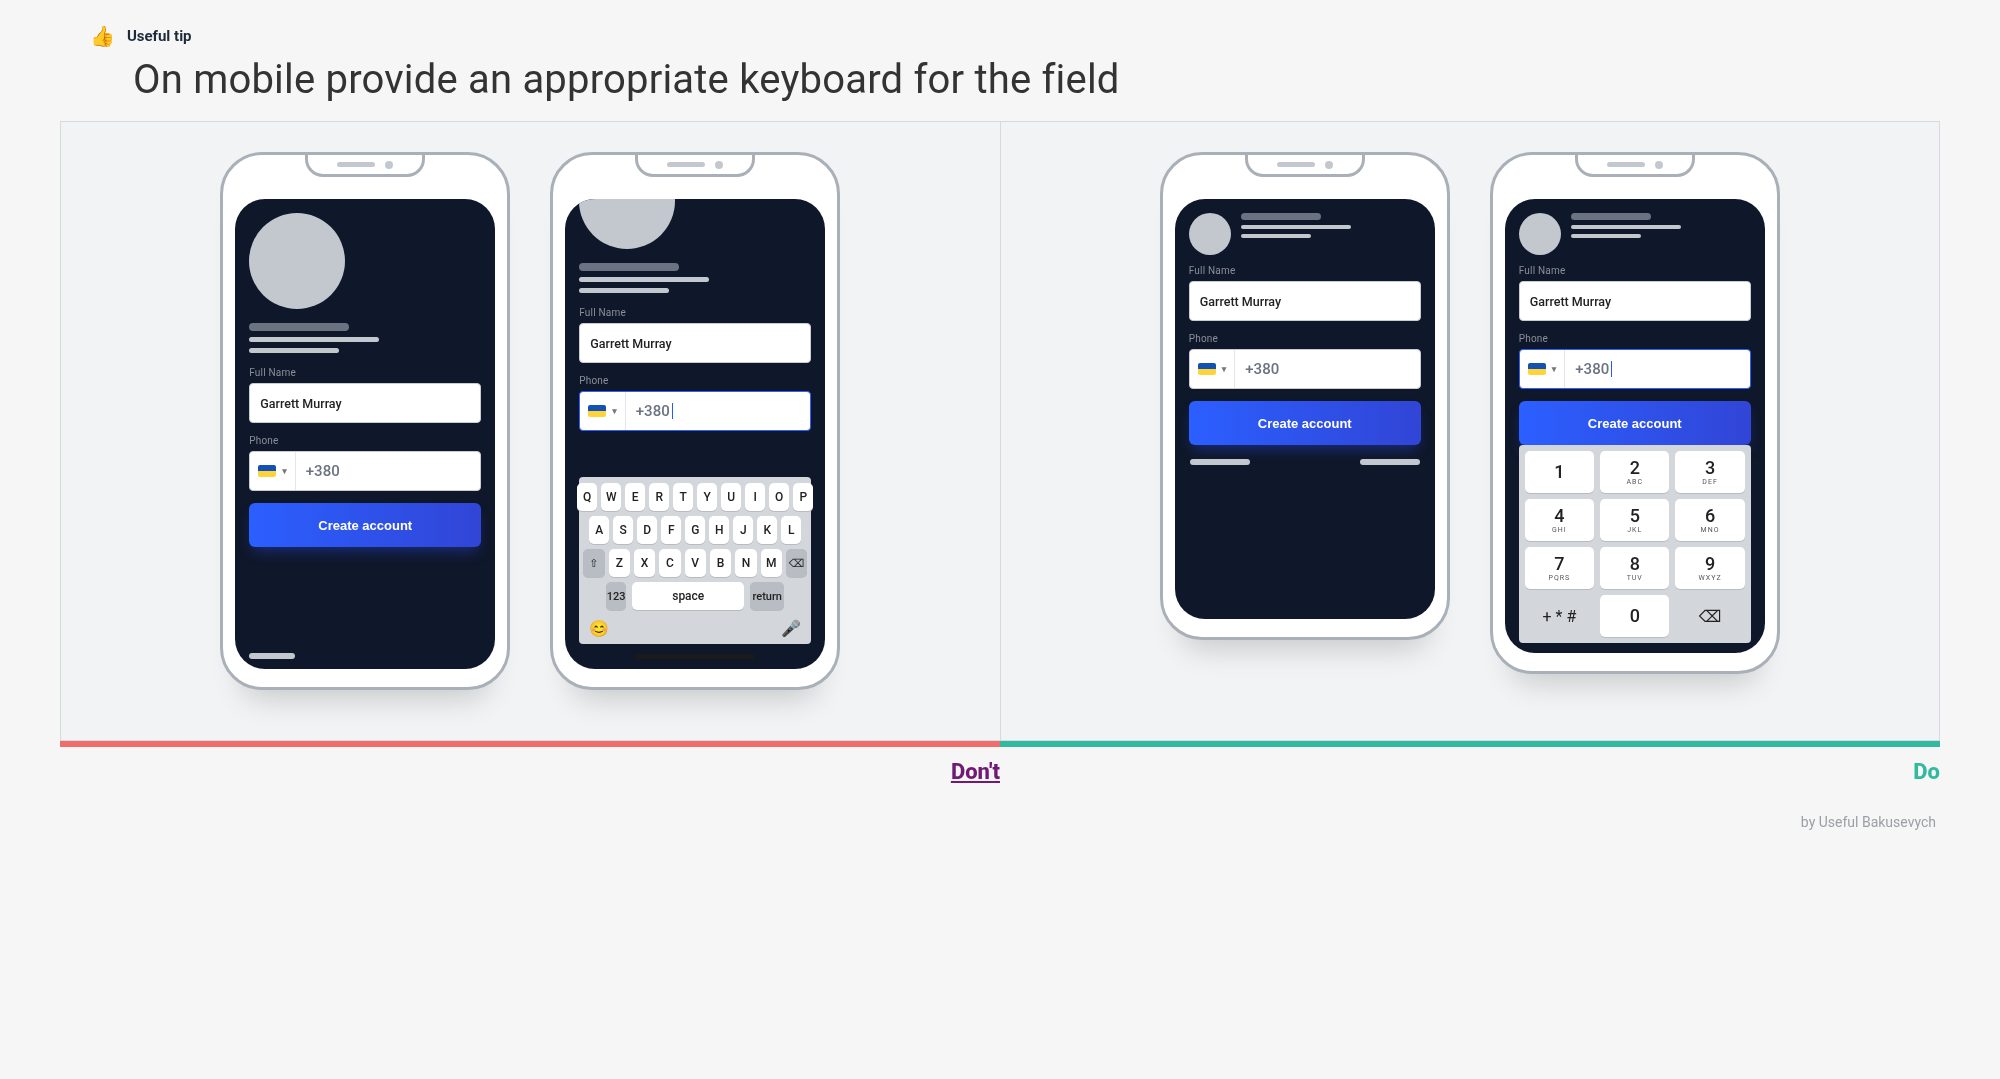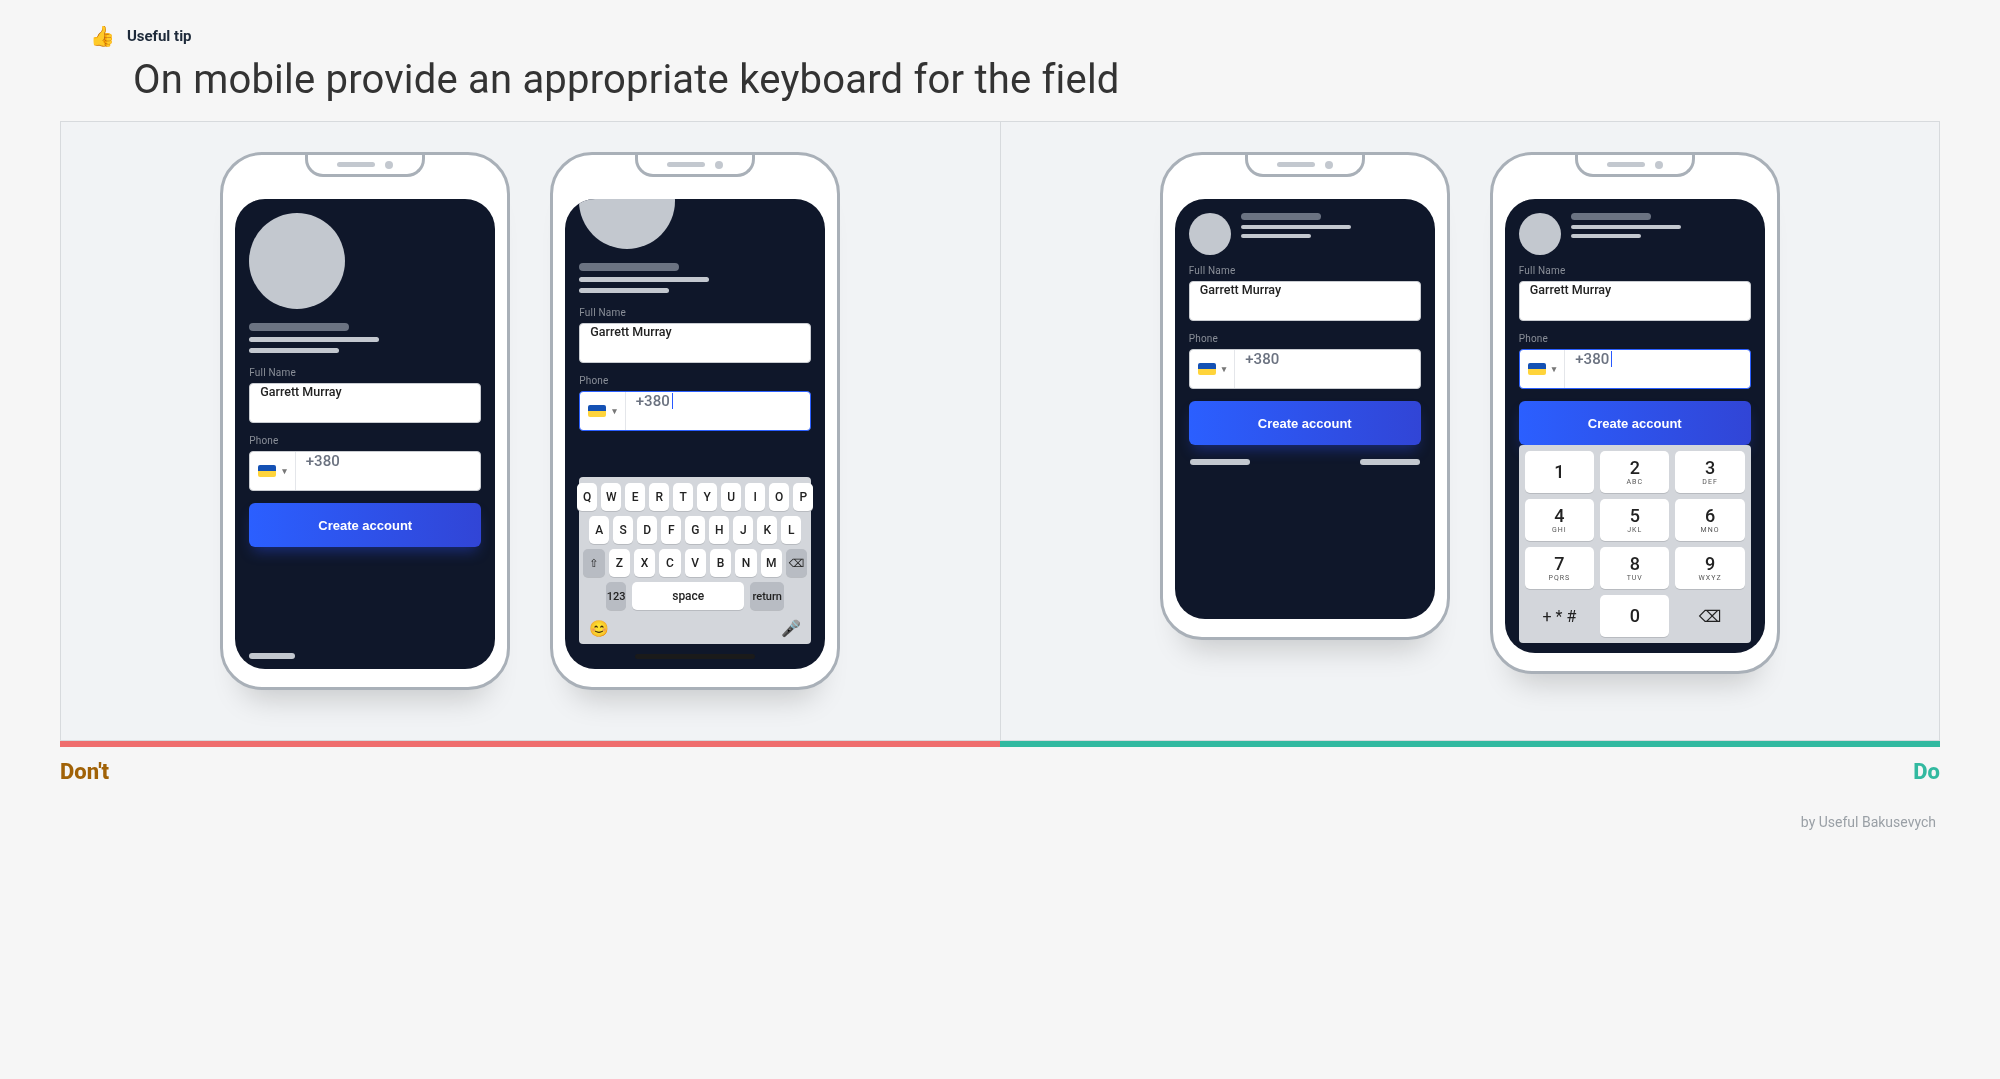--- a/index.html
+++ b/index.html
@@ -28,21 +28,21 @@
   .col { flex:1; display:flex; align-items:flex-start; justify-content:center; gap:40px; padding:30px 30px 40px 30px; position:relative;}
   .col + .col { border-left:1px solid #d7dadd; }
 
   
   .bars { display:flex; }
   .bar { height:6px; flex:1; }
   .bar.red { background:#ef6d6d; }
   .bar.green { background:#32b9a0; }
   .labels-row { display:flex; margin-top:12px; }
   .labels-row .l { flex:1; }
-  .labels-row .dont { color:#a16207; font-weight:800; font-size:22px; text-align:left; }
+  .labels-row .dont { color:#701a75; font-weight:800; font-size:22px; text-align:right;text-decoration:underline; }
   .labels-row .do   { color:#32b9a0; font-weight:800; font-size:22px; text-align:right; }
 
   .credits { text-align:right; color:#9aa0a6; font-size:14px; margin-top:30px; padding-right:4px;}
 
   
   .phone {
     width:290px;
     background:#fff;
     border:3px solid #a9b0b8;
     border-radius:42px;
@@ -80,21 +80,21 @@
   .bar-line { height:8px; border-radius:4px; background:#c3c8cf; }
   .bar-dark { background:#6b7382; }
   .profile-lines { display:flex; flex-direction:column; gap:6px; max-width:150px; margin-bottom:14px; }
   .profile-row-sm { display:flex; gap:10px; align-items:flex-start; margin-bottom:10px;}
   .profile-row-sm .plines { display:flex; flex-direction:column; gap:5px; flex:1; }
 
   .field-group { margin-bottom:12px; }
   .flabel { font-size:10px; color:#8a8f98; margin-bottom:5px; letter-spacing:.2px; }
   .input {
     background:#fff; border:1px solid #c9ccd1; border-radius:4px; height:40px;
-    display:flex; align-items:flex-start; padding:0 10px; font-size:12.5px; color:#222; font-weight:600;
+    display:flex; align-items:center; padding:0 10px; font-size:12.5px; color:#222; font-weight:600;
   }
   .input.text { font-weight:500; }
   .phone-input { padding:0; overflow:hidden; }
   .phone-input .cc {
     display:flex; align-items:center; gap:6px; padding:0 8px; border-right:1px solid #e4e6ea; height:100%;
   }
   .flag { width:18px; height:12px; display:inline-block; background:
     linear-gradient(to bottom, #1451b4 0 50%, #ffd43b 50% 100%);
     border-radius:2px;
   }

